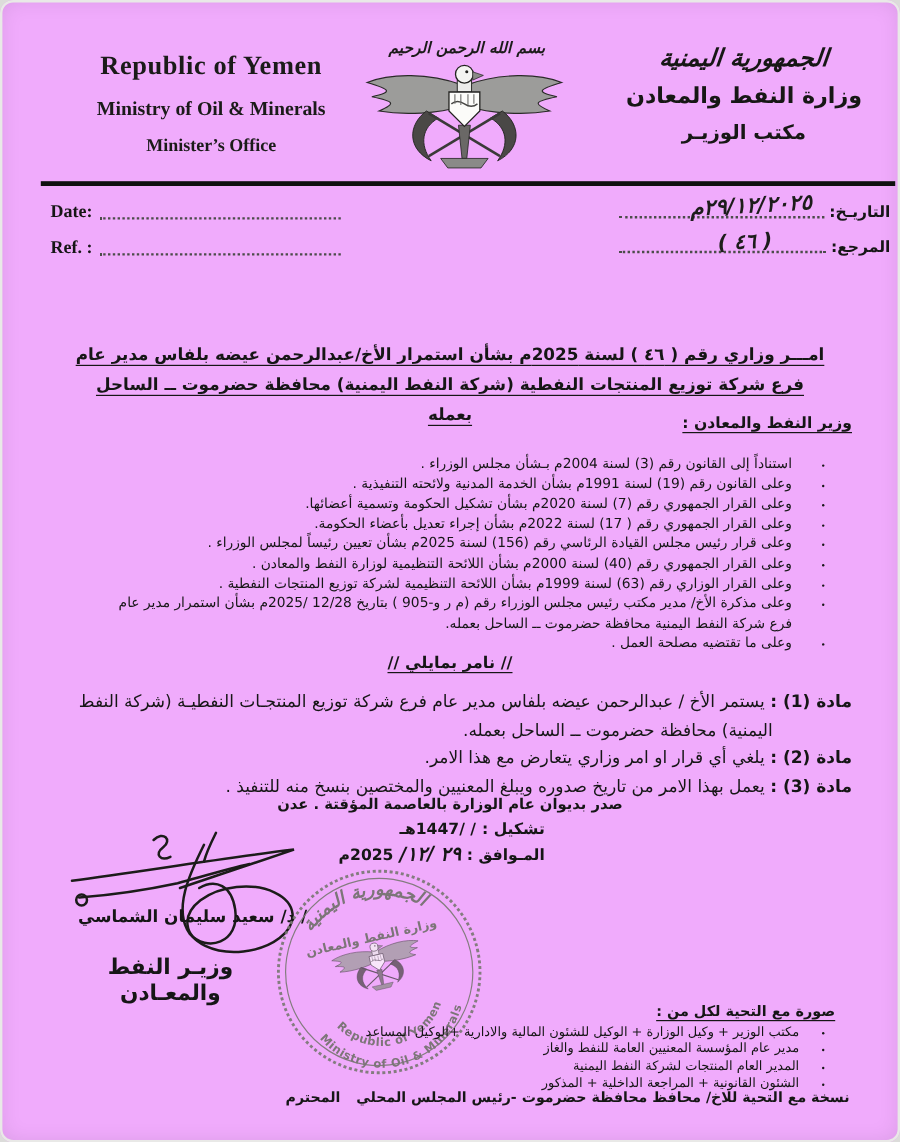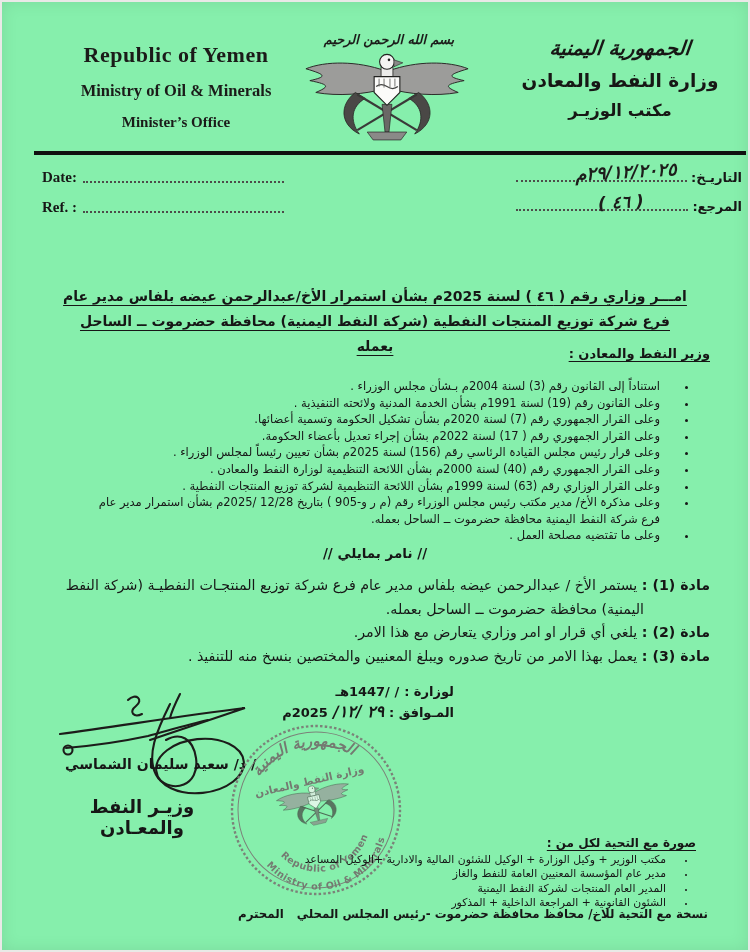--- a/index.html
+++ b/index.html
@@ -3,22 +3,23 @@
 <meta charset="utf-8">
 <style>
   html,body{margin:0;padding:0;}
   body{
     width:750px;height:952px;background:#dcdcda;
     font-family:"DejaVu Sans",sans-serif;color:#161616;
     -webkit-font-smoothing:antialiased;overflow:hidden;
   }
   .page{
     position:absolute;left:0;top:0;width:750px;height:952px;
-    background:#86efac;
+    background:#f0abfc;
     box-shadow:inset 0 0 0 2px #e9e9e7, inset 0 0 18px rgba(0,0,0,.10);
+    border-radius:11px;
   }
   
   .header-en{
     position:absolute;left:38px;top:42px;width:276px;text-align:center;
     font-family:"Liberation Serif","DejaVu Serif",serif;font-weight:bold;color:#1b1b19;
   }
   .header-en .l1{font-size:22px;letter-spacing:.5px;}
   .header-en .l2{font-size:16.5px;margin-top:13px;}
   .header-en .l3{font-size:15px;margin-top:13px;}
   .emblem{position:absolute;left:298px;top:28px;width:178px;height:126px;}
@@ -63,21 +64,21 @@
   }
   .bullets{
     position:absolute;right:46px;top:366px;width:618px;direction:rtl;
     font-size:11.5px;line-height:16.6px;
   }
   .bullets ul{margin:12px;padding:0 16px 0 0;list-style:disc outside;}
   .bullets li{padding-right:16px;}
   .bullets li::marker{font-size:9px;}
   .amr-heading{
     position:absolute;left:0;right:0;top:545px;text-align:center;direction:rtl;
-    font-weight:bold;font-size:13.5px;text-underline-offset:3px;
+    font-weight:bold;font-size:13.5px;text-decoration:underline;text-underline-offset:3px;
   }
   .articles{
     position:absolute;right:40px;left:38px;top:574px;direction:rtl;
     font-size:14.2px;line-height:23.5px;
   }
   .article{padding-right:66px;text-indent:-66px;}
   .article b{font-weight:bold;}
   .issued{
     position:absolute;left:0;right:0;top:663px;text-align:center;direction:rtl;
     font-weight:bold;font-size:12.3px;
@@ -218,24 +219,25 @@
     <div class="article">
       <b>مادة (2) :</b>
       <span>يلغي أي قرار او امر وزاري يتعارض مع هذا الامر.</span>
     </div>
     <div class="article">
       <b>مادة (3) :</b>
       <span>يعمل بهذا الامر من تاريخ صدوره ويبلغ المعنيين والمختصين بنسخ منه للتنفيذ .</span>
     </div>
   </div>
 
+  <div class="issued">صدر بديوان عام الوزارة بالعاصمة المؤقتة . عدن</div>
 
   <div class="dates">
     <div class="drow">
-      <span>لوزارة :</span>
+      <span>تشكيل :</span>
       <span>/      /1447هـ</span>
     </div>
     <div class="drow">
       <span>المـوافق :</span>
       <span class="hand-dm">٢٩</span>
       <span class="hand-dm" dir="ltr">/١٢/</span>
       <span>2025م</span>
     </div>
   </div>
 

